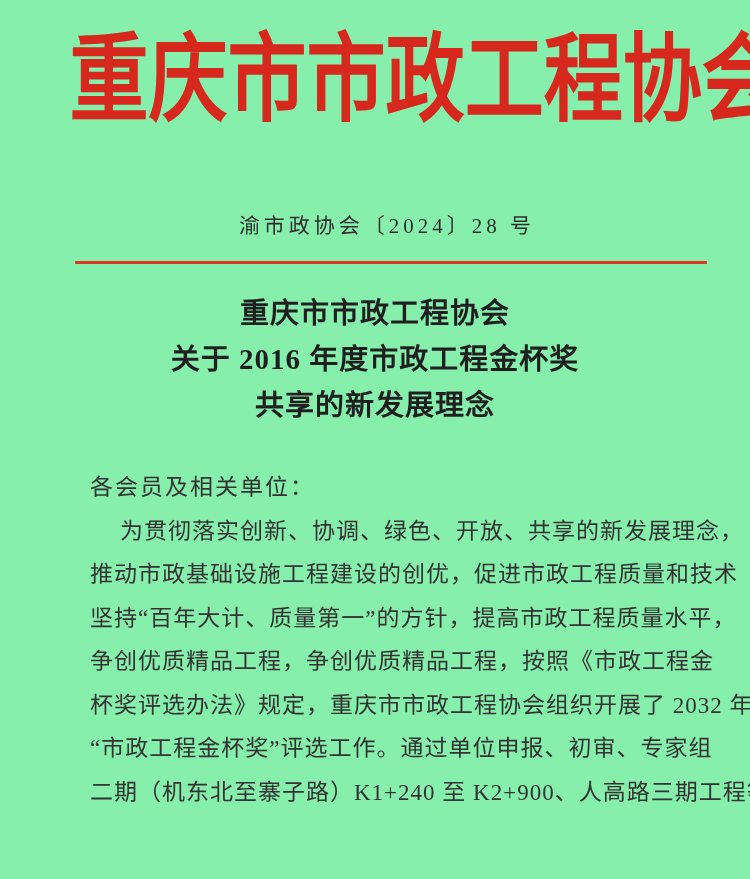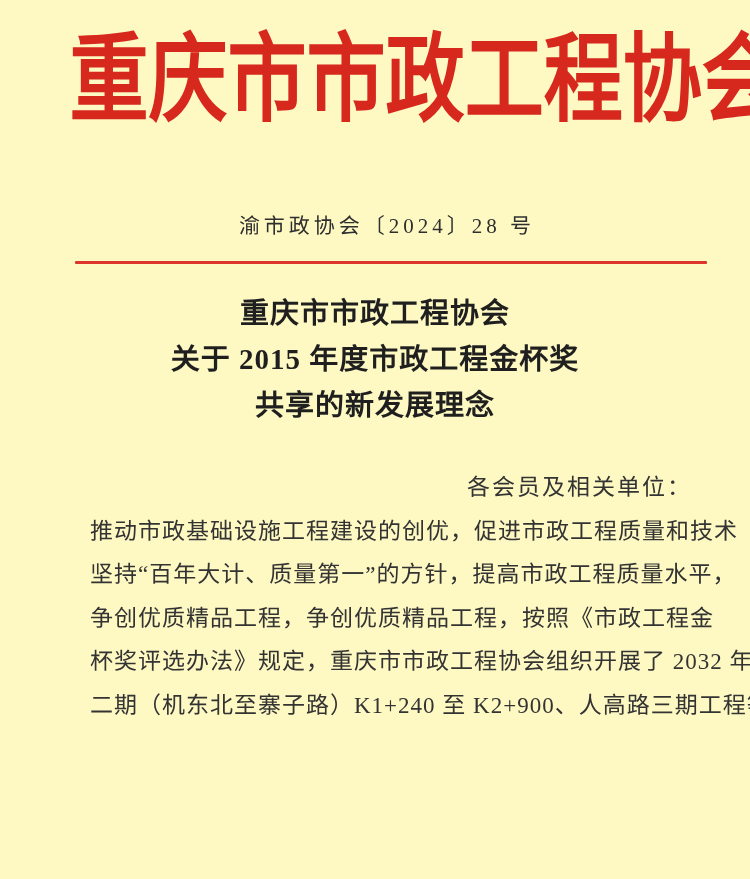--- a/index.html
+++ b/index.html
@@ -9,21 +9,21 @@
     --heading-dark:#1f1f1f;
   }
   *{margin:0;padding:0;box-sizing:border-box;}
   html,body{background:#ffffff;}
   body{
     width:750px;height:879px;
     font-family:"Liberation Serif","DejaVu Serif",serif;
     position:relative;overflow:hidden;
   }
   .page{
-    position:absolute;inset:0;background:#fef9c3;
+    position:absolute;inset:0;background:#86efac;
   }
   .org-title{
     position:absolute;top:24px;left:0;width:750px;
     text-align:center;white-space:nowrap;
     font-size:97px;line-height:1.18;font-weight:bold;
     color:var(--header-red);
     transform:scaleX(0.815);transform-origin:50% 50%;
     letter-spacing:0px;
   }
   .doc-number{
@@ -46,21 +46,21 @@
     font-size:29px;line-height:46px;
     letter-spacing:1px;
   }
   .body-block{
     position:absolute;top:466px;left:90px;width:602px;
     font-size:23px;line-height:43.5px;
     color:var(--text-dark);
     letter-spacing:1px;
   }
   .salutation{
-    text-align:right;
+    text-align:left;
     letter-spacing:2px;
   }
   .body-line{
     text-align:justify;
     text-align-last:justify;
     white-space:nowrap;
   }
   .body-line.first{
     text-indent:30px;
   }
@@ -71,26 +71,28 @@
 <div class="page">
 
   <div class="org-title">重庆市市政工程协会</div>
 
   <div class="doc-number">渝市政协会〔2024〕28 号</div>
 
   <div class="red-rule"></div>
 
   <div class="doc-title">
     <div>重庆市市政工程协会</div>
-    <div>关于 2015 年度市政工程金杯奖</div>
+    <div>关于 2016 年度市政工程金杯奖</div>
     <div>共享的新发展理念</div>
   </div>
 
   <div class="body-block">
     <div class="salutation">各会员及相关单位：</div>
+    <div class="body-line first">为贯彻落实创新、协调、绿色、开放、共享的新发展理念，</div>
     <div class="body-line">推动市政基础设施工程建设的创优，促进市政工程质量和技术</div>
     <div class="body-line">坚持“百年大计、质量第一”的方针，提高市政工程质量水平，</div>
     <div class="body-line">争创优质精品工程，争创优质精品工程，按照《市政工程金</div>
     <div class="body-line">杯奖评选办法》规定，重庆市市政工程协会组织开展了 2032 年</div>
+    <div class="body-line">“市政工程金杯奖”评选工作。通过单位申报、初审、专家组</div>
     <div class="body-line">二期（机东北至寨子路）K1+240 至 K2+900、人高路三期工程等</div>
   </div>
 
 </div>
 
 </body></html>

